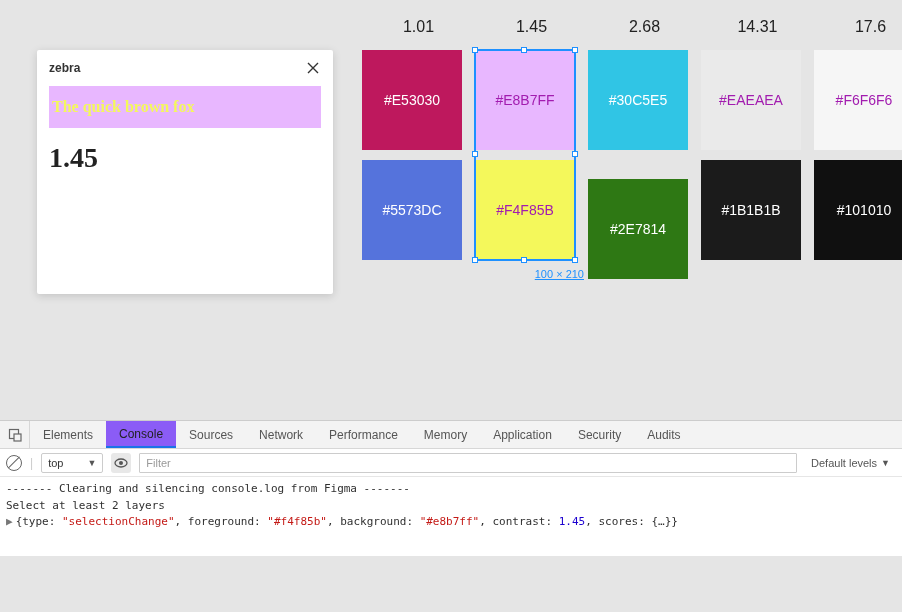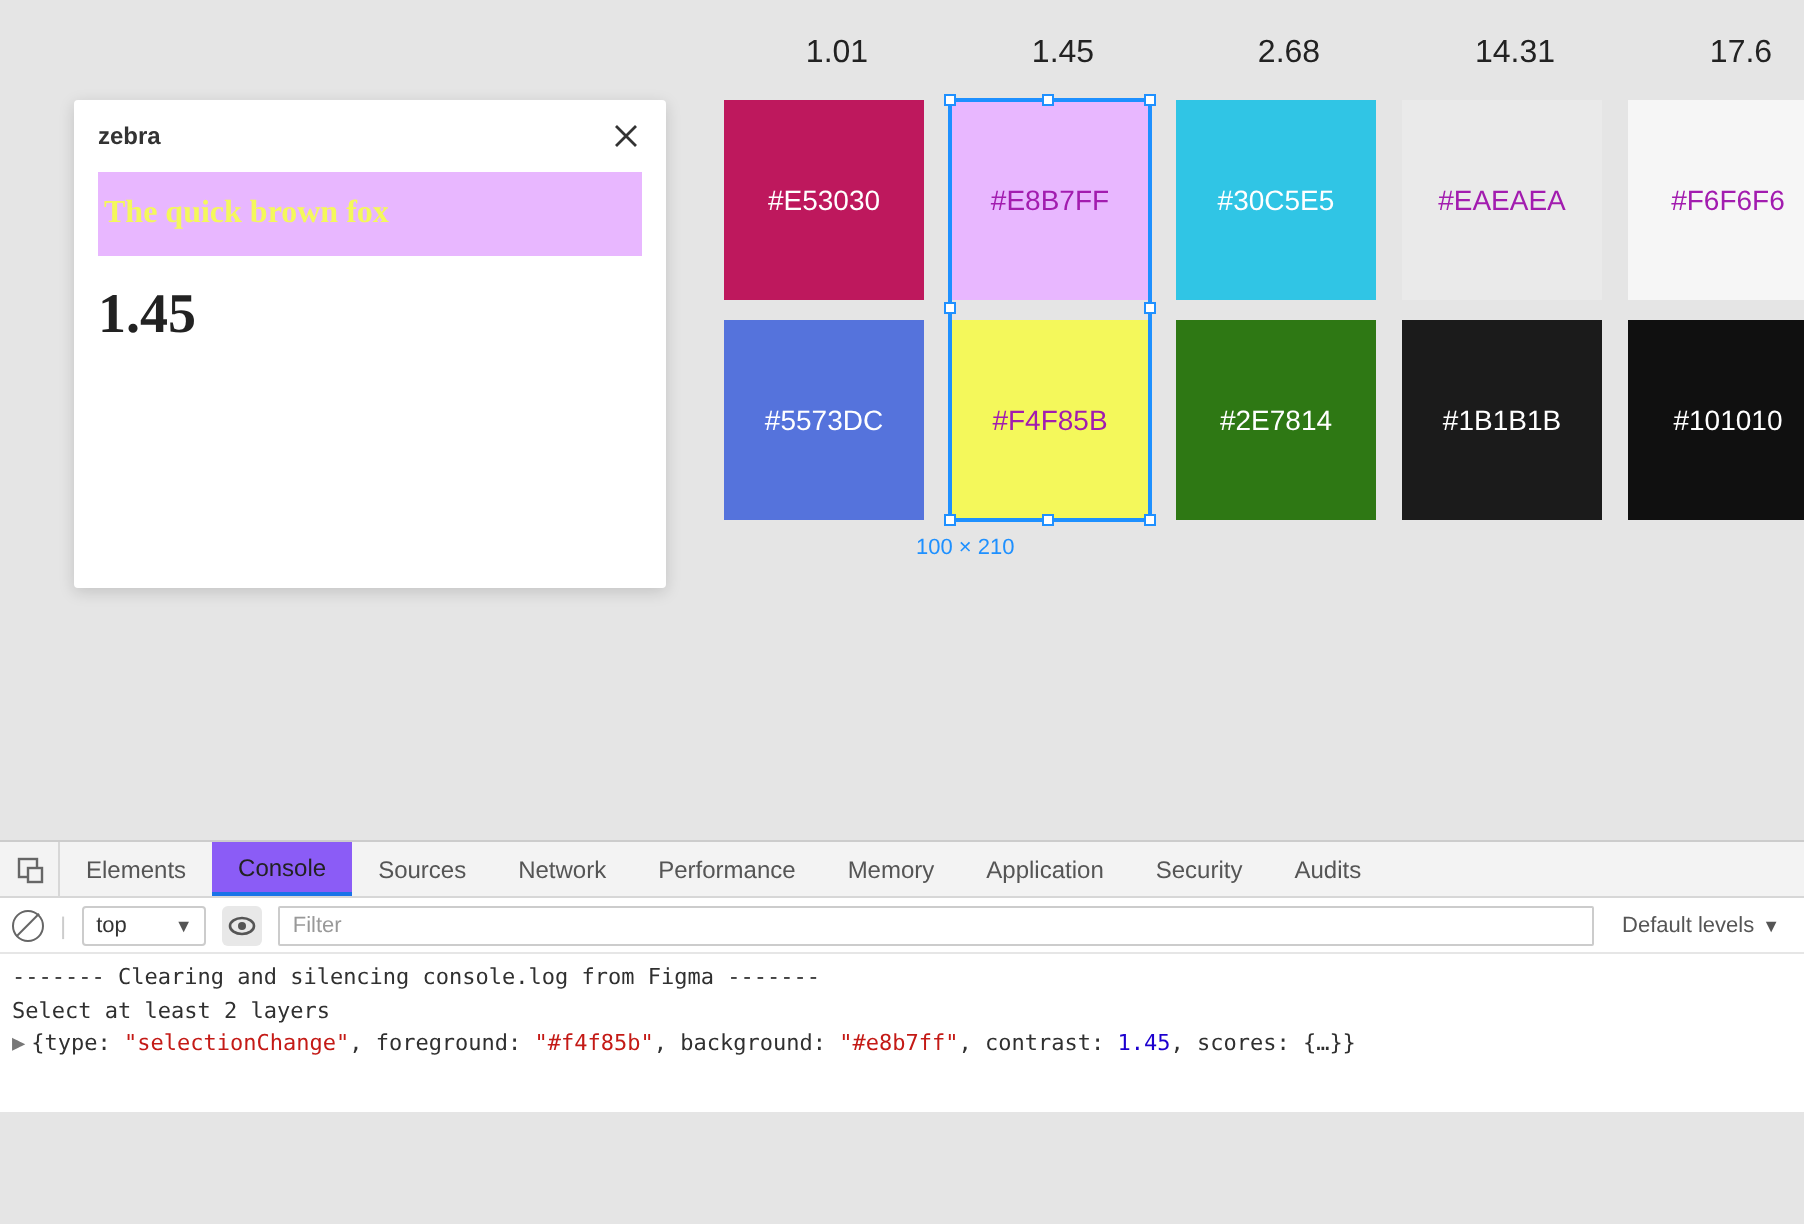--- a/index.html
+++ b/index.html
@@ -32,21 +32,21 @@
     color:#fff;
   }
   .swatch.dark-text { color:#a21caf;text-align:right; }
   .sel-box {
     position:absolute; border:2px solid #1e90ff; pointer-events:none;
     left:112px; top:-1px; width:102px; height:212px;
   }
   .sel-handle {
     position:absolute; width:6px; height:6px; background:#fff; border:1px solid #1e90ff;
   }
-  .sel-label { position:absolute; left:96px; top:218px; width:100px; text-align:left; font-size:11px; color:#1e90ff; }
+  .sel-label { position:absolute; left:122px; top:218px; width:100px; text-align:right; font-size:11px; color:#1e90ff;text-decoration:underline; }
 
   .devtools { position:absolute; left:0; top:420px; width:902px; height:136px; background:#fff; border-top:1px solid #ccc; font-size:12px; }
   .dt-tabs { display:flex; align-items:center; height:28px; border-bottom:1px solid #d7d7d7; background:#f3f3f3; }
   .dt-inspect { width:30px; display:flex; align-items:center; justify-content:center; height:100%; border-right:1px solid #d7d7d7;}
   .dt-tab { padding: 0 13px; height:100%; display:flex; align-items:center; color:#555; cursor:pointer; }
   .dt-tab.active { color:#222; border-bottom:2px solid #1a73e8; background:#8b5cf6; }
   .dt-toolbar { display:flex; align-items:center; height:28px; border-bottom:1px solid #e6e6e6; padding:0 6px; gap:8px; background:#fff;}
   .dt-clear { width:16px; height:16px; border:1.4px solid #666; border-radius:50%; position:relative; cursor:pointer;}
   .dt-clear::after { content:""; position:absolute; width:16px; height:1.4px; background:#666; top:6px; left:-1px; transform:rotate(-45deg);}
   .dt-context { display:flex; align-items:center; border:1px solid #ccc; background:#fff; height:20px; padding:0 6px; font-size:11px; color:#333; gap:24px; border-radius:2px;justify-content:flex-end;}
@@ -94,21 +94,21 @@
     <div class="grid-row">
           <div class="swatch" style="background: #be185d;">#E53030</div>
           <div class="swatch dark-text" style="background: rgb(232, 183, 255);">#E8B7FF</div>
           <div class="swatch" style="background: rgb(48, 197, 229);">#30C5E5</div>
           <div class="swatch dark-text" style="background: rgb(234, 234, 234);">#EAEAEA</div>
           <div class="swatch dark-text" style="background: rgb(246, 246, 246);">#F6F6F6</div>
         </div>
         <div class="grid-row">
           <div class="swatch" style="background: rgb(85, 115, 220);">#5573DC</div>
           <div class="swatch dark-text" style="background: rgb(244, 248, 91);">#F4F85B</div>
-          <div class="swatch" style="background: rgb(46, 120, 20);">#2E7814</div>
+          <div class="swatch" style="background: rgb(46, 120, 20); margin-top: 19px;">#2E7814</div>
           <div class="swatch" style="background: rgb(27, 27, 27);">#1B1B1B</div>
           <div class="swatch" style="background: rgb(16, 16, 16);">#101010</div>
         </div>
         <div class="sel-box">
         <span class="sel-handle" style="left:-4px;top:-4px"></span>
         <span class="sel-handle" style="right:-4px;top:-4px"></span>
         <span class="sel-handle" style="left:-4px;top:50%;margin-top:-4px"></span>
         <span class="sel-handle" style="right:-4px;top:50%;margin-top:-4px"></span>
         <span class="sel-handle" style="left:-4px;bottom:-4px"></span>
         <span class="sel-handle" style="right:-4px;bottom:-4px"></span>

